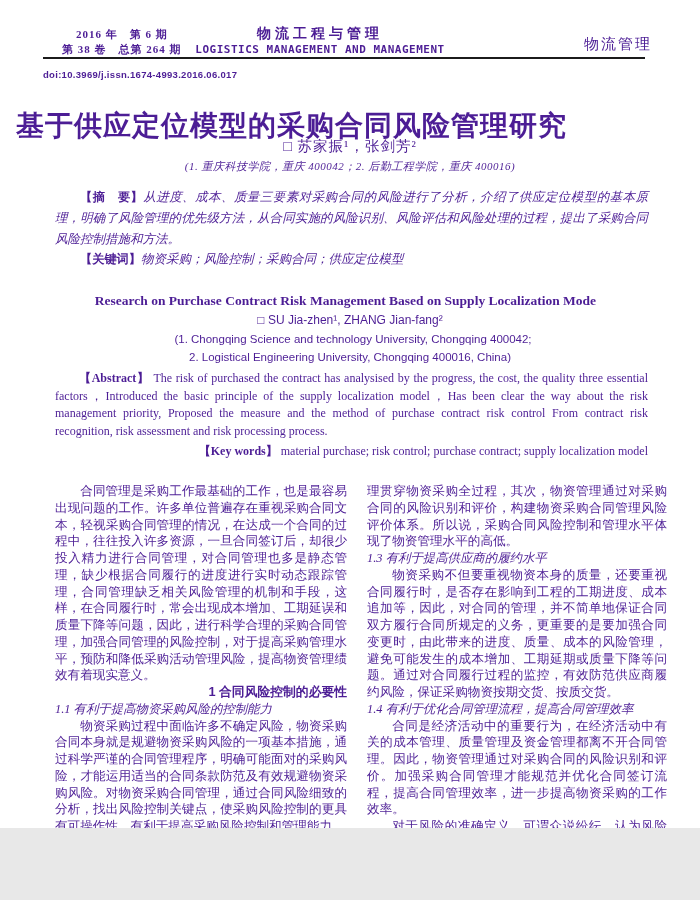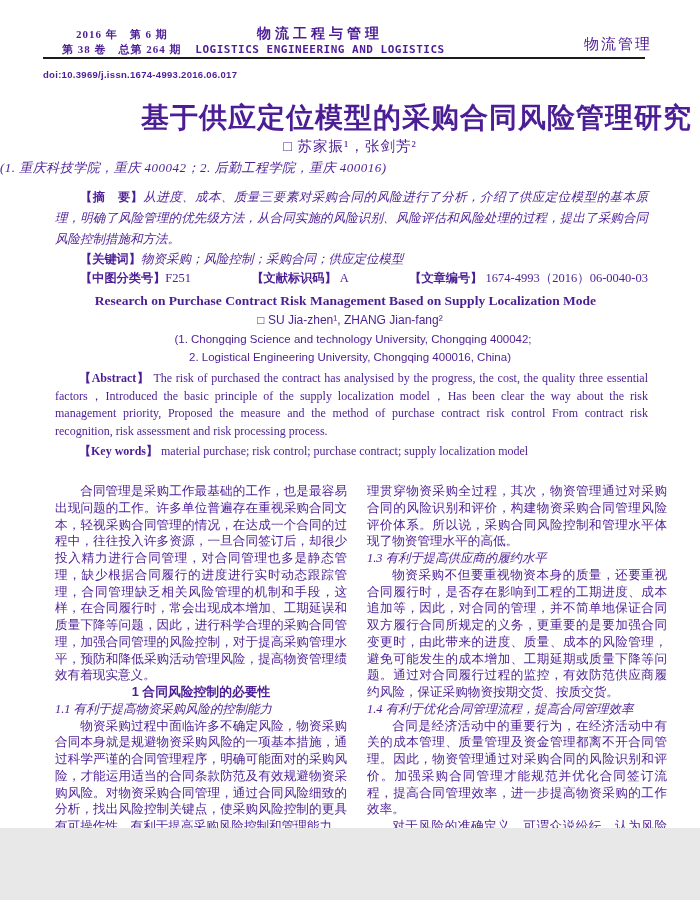--- a/index.html
+++ b/index.html
@@ -15,58 +15,58 @@
   .hdr-name{position:absolute;top:26px;left:0;right:60px;text-align:center;}
   .hdr-name-cn{font-size:14px;font-weight:700;letter-spacing:4px;line-height:16px;}
   .hdr-name-en{font-size:11px;font-weight:700;letter-spacing:0.5px;line-height:15px;
     font-family:"DejaVu Sans Mono","Liberation Mono",monospace;}
   .hdr-tag{position:absolute;top:35px;right:48px;font-size:15px;letter-spacing:2px;}
   .hdr-rule{position:absolute;top:57px;left:43px;width:602px;height:0;
     border-top:2px solid #1b1b1b;}
   .doi{position:absolute;top:69px;left:43px;font-size:9.5px;font-weight:700;
     letter-spacing:0.3px;font-family:"Liberation Sans","DejaVu Sans",sans-serif;}
   
-  .title-cn{position:absolute;top:92px;left:0;right:0;margin:8px;text-align:right;
+  .title-cn{position:absolute;top:92px;left:0;right:0;margin:16px;text-align:left;
     font-size:28px;font-weight:700;letter-spacing:1px;line-height:36px;}
   .authors-cn{position:absolute;top:137px;left:0;right:0;text-align:center;
     font-size:14.5px;letter-spacing:1px;}
-  .affil-cn{position:absolute;top:159px;left:0;right:0;
-    font-size:13px;font-style:italic;letter-spacing:0.5px;}
+  .affil-cn{position:absolute;top:159px;left:0;right:0;text-align:center;
+    font-size:11px;font-style:italic;letter-spacing:0.5px;}
   .front-cn{position:absolute;top:187px;left:55px;width:593px;}
   .front-cn p{margin:0;}
   .abstract-cn{font-size:12.5px;line-height:21px;text-align:justify;text-indent:2em;}
   .kai{font-style:italic;}
   .lbl{font-style:normal;font-weight:700;
     font-family:"Liberation Sans","DejaVu Sans",sans-serif;font-size:12.2px;}
   .keywords-cn{font-size:12.5px;line-height:19px;text-indent:2em;}
   .clc-line{font-size:12.5px;line-height:19px;display:flex;
     justify-content:space-between;padding-left:25px;}
   
   .title-en{position:absolute;top:293px;left:0;right:9px;text-align:center;
     font-size:13.5px;font-weight:700;}
   .authors-en{position:absolute;top:313px;left:0;right:0;text-align:center;
     font-size:12px;font-family:"Liberation Sans","DejaVu Sans",sans-serif;}
   .affil-en1{position:absolute;top:333px;left:0;right:0;text-align:center;
     font-size:11.5px;font-family:"Liberation Sans","DejaVu Sans",sans-serif;margin-left:6px;}
   .affil-en2{position:absolute;top:351px;left:0;right:0;text-align:center;
     font-size:11.5px;font-family:"Liberation Sans","DejaVu Sans",sans-serif;}
   .front-en{position:absolute;top:370px;left:55px;width:593px;}
   .front-en p{margin:0;font-size:12px;line-height:17.5px;text-align:justify;text-indent:2em;}
-  .front-en p.kw{margin-top:3px;text-align:left;}
+  .front-en p.kw{margin-top:3px;text-align:right;}
   .front-en b{font-size:12px;}
   
   .body-cols{position:absolute;top:483px;left:55px;width:612px;height:368px;
     overflow:hidden;display:flex;gap:20px;}
   .col{font-size:12.6px;line-height:16.75px;text-align:justify;}
   .col-left{width:296px;}
   .col-right{width:304px;}
   .blk{margin:0;}
   .blk.para{text-indent:2em;}
   .blk.para-cont{text-indent:0;}
-  .blk.h1{font-weight:700;font-size:12.8px;text-indent:0;text-align:center;
+  .blk.h1{font-weight:700;font-size:12.8px;text-indent:0;text-align:right;
     font-family:"Liberation Sans","DejaVu Sans",sans-serif;}
   .blk.h2{font-style:italic;font-size:12.4px;text-indent:0;text-align:left;}
   
   .foot-rule{position:absolute;top:851px;left:55px;width:310px;height:0;
     border-top:1.5px solid #1b1b1b;}
   .footer{position:absolute;top:854px;left:55px;width:330px;}
   .fline{font-size:12.3px;line-height:20px;}
   .fline b{font-family:"Liberation Sans","DejaVu Sans",sans-serif;
     font-weight:700;font-size:12px;}
 </style>
@@ -74,38 +74,33 @@
 <body>
 
 <div class="page">
 
   <div class="hdr-issue">
     <div>2016 年　第 6 期</div>
     <div>第 38 卷　总第 264 期</div>
   </div>
   <div class="hdr-name">
     <div class="hdr-name-cn">物流工程与管理</div>
-    <div class="hdr-name-en">LOGISTICS ENGINEERING AND LOGISTICS</div>
+    <div class="hdr-name-en">LOGISTICS MANAGEMENT AND MANAGEMENT</div>
   </div>
   <div class="hdr-tag">物流管理</div>
   <div class="hdr-rule"></div>
   <div class="doi">doi:10.3969/j.issn.1674-4993.2016.06.017</div>
 
   <h1 class="title-cn">基于供应定位模型的采购合同风险管理研究</h1>
   <div class="authors-cn">□ 苏家振¹，张剑芳²</div>
   <div class="affil-cn">(1. 重庆科技学院，重庆 400042；2. 后勤工程学院，重庆 400016)</div>
 
   <div class="front-cn">
     <p class="abstract-cn"><b class="lbl">【摘　要】</b><span class="kai">从进度、成本、质量三要素对采购合同的风险进行了分析，介绍了供应定位模型的基本原理，明确了风险管理的优先级方法，从合同实施的风险识别、风险评估和风险处理的过程，提出了采购合同风险控制措施和方法。</span></p>
     <p class="keywords-cn"><b class="lbl">【关键词】</b><span class="kai">物资采购；风险控制；采购合同；供应定位模型</span></p>
-    <p class="clc-line">
-      <span><b class="lbl">【中图分类号】</b><span>F251</span></span>
-      <span><b class="lbl">【文献标识码】</b> <span>A</span></span>
-      <span><b class="lbl">【文章编号】</b> <span>1674-4993（2016）06-0040-03</span></span>
-    </p>
   </div>
 
   <div class="title-en">Research on Purchase Contract Risk Management Based on Supply Localization Mode</div>
   <div class="authors-en">□ SU Jia-zhen¹,  ZHANG Jian-fang²</div>
   <div class="affil-en1">(1. Chongqing Science and technology University, Chongqing 400042;</div>
   <div class="affil-en2">2. Logistical Engineering University, Chongqing 400016, China)</div>
 
   <div class="front-en">
     <p><b>【Abstract】</b> <span>The risk of purchased the contract has analysised by the progress, the cost, the quality three essential factors，Introduced the basic principle of the supply localization model，Has been clear the way about the risk management priority, Proposed the measure and the method of purchase contract risk control From contract risk recognition, risk assessment and risk processing process.</span></p>
     <p class="kw"><b>【Key words】</b> <span>material purchase; risk control; purchase contract; supply localization model</span></p>

